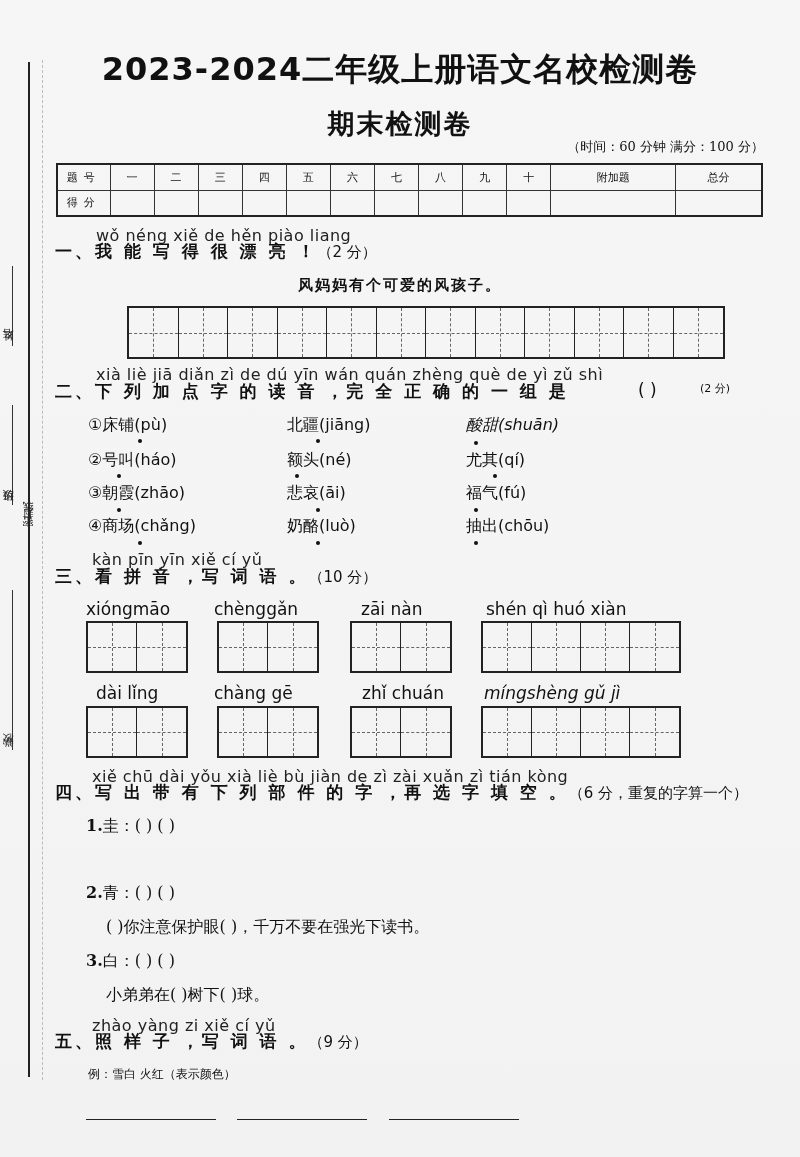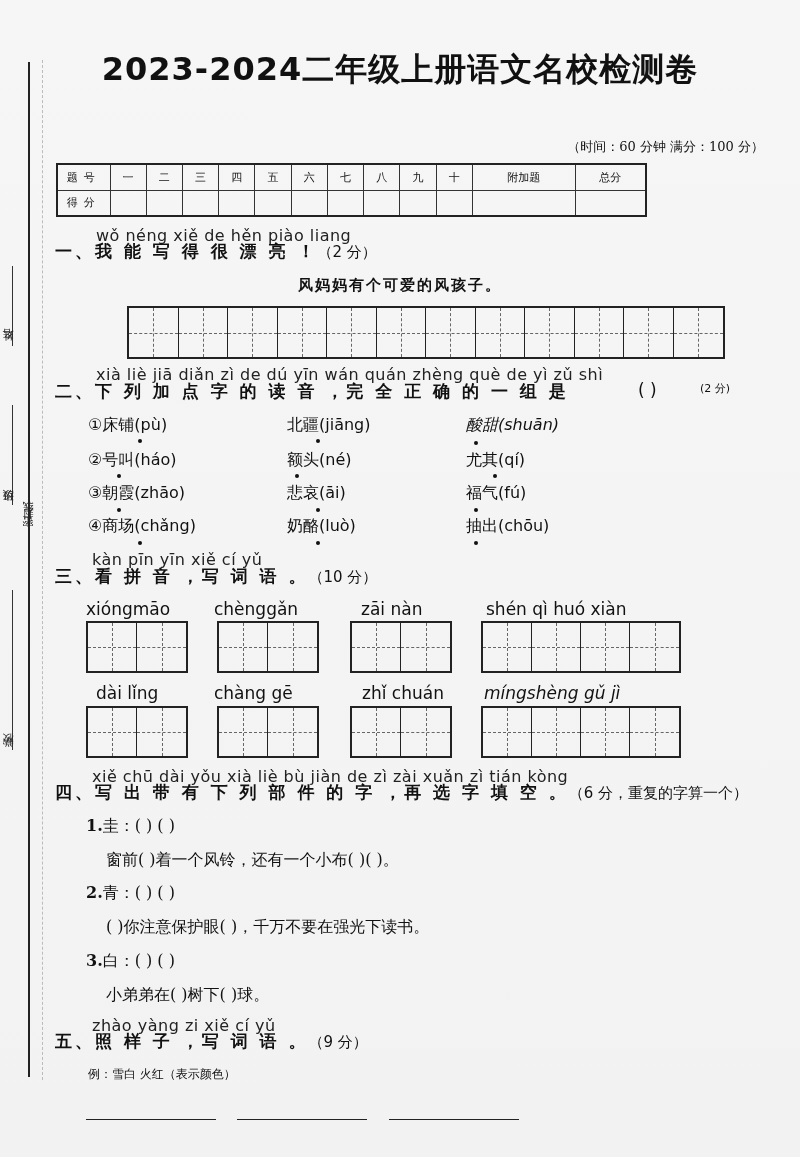--- a/index.html
+++ b/index.html
@@ -11,21 +11,21 @@
   
   .margin-line-solid { position: absolute; left: 28px; top: 62px; width: 2px; height: 1015px; background: #222; }
   .margin-line-dashed { position: absolute; left: 42px; top: 60px; height: 1020px; border-left: 1px dashed #bbb; }
   .margin-text { position: absolute; font-size: 11px; color: #222; writing-mode: vertical-rl; transform: rotate(180deg); letter-spacing: 2px; }
   .blank-v { position: absolute; width: 1px; background: #333; }
 
   .title { position: absolute; left: 0; width: 800px; top: 48px; text-align: center; font-size: 32px; font-weight: bold; letter-spacing: 1px; font-family: "DejaVu Sans", sans-serif; }
   .subtitle { position: absolute; left: 0; width: 800px; top: 106px; text-align: center; font-size: 27px; font-weight: bold; letter-spacing: 2px; }
   .time-info { position: absolute; right: 36px; top: 138px; font-size: 13px; font-family: "DejaVu Serif", serif; }
 
-  table.score { position: absolute; left: 56px; top: 163px; width: 591px; border-collapse: collapse; border: 2px solid #222; font-family: "DejaVu Serif", serif; font-size: 11px; }
+  table.score { position: absolute; left: 56px; top: 163px; width: 707px; border-collapse: collapse; border: 2px solid #222; font-family: "DejaVu Serif", serif; font-size: 11px; }
   table.score td { border: 1px solid #333; height: 26px; text-align: center; }
   table.score td.rowhead { width: 53px; letter-spacing: 6px; }
 
   .pinyin { position: absolute; font-size: 16px; color: #222; white-space: nowrap; letter-spacing: 0.5px; }
   .qhead { position: absolute; font-size: 17px; font-weight: bold; letter-spacing: 3px; white-space: nowrap; }
   .qhead .pts { font-weight: normal; letter-spacing: 0; font-size: 15px; text-align: center; }
 
   .q1-sentence { position: absolute; left: 0; width: 800px; top: 276px; text-align: center; font-size: 15px; font-weight: bold; letter-spacing: 2px; }
 
   .grid-row { position: absolute; display: flex; border: 2px solid #222; }
@@ -56,20 +56,21 @@
   <div class="margin-line-dashed"></div>
   <div class="blank-v" style="left:12px;top:266px;height:80px;"></div>
   <div class="margin-text" style="left:2px;top:346px;">姓名</div>
   <div class="blank-v" style="left:12px;top:405px;height:100px;"></div>
   <div class="margin-text" style="left:2px;top:507px;">班级</div>
   <div class="margin-text" style="left:22px;top:520px;">密  封  线</div>
   <div class="blank-v" style="left:12px;top:590px;height:160px;"></div>
   <div class="margin-text" style="left:2px;top:752px;">学校</div>
 
   <div class="title">2023-2024二年级上册语文名校检测卷</div>
+  <div class="subtitle">期末检测卷</div>
   <div class="time-info">（时间：60 分钟    满分：100 分）</div>
 
   <table class="score">
     <tbody>
         <tr>
       <td class="rowhead">题号</td>
       <td>一</td>
       <td>二</td>
       <td>三</td>
       <td>四</td>
@@ -207,21 +208,20 @@
   </div>
 
   <div class="pinyin" style="left:92px;top:767px;">xiě chū dài yǒu xià  liè  bù  jiàn  de   zì      zài xuǎn  zì  tián kòng</div>
   <div class="qhead" style="left:55px;top:781px;">
     <span>四、写 出 带 有 下 列 部 件 的 字 ，再 选  字 填 空 。</span><span class="pts">（6 分，重复的字算一个）</span>
   </div>
 
   <div class="q4-line" style="left:86px;top:816px;">
     <b>1.</b><span>圭：</span><span>(        )       (        )</span>
   </div>
-  <div class="q4-line" style="left:106px;top:850px;">窗前(        )着一个风铃，还有一个小布(        )(        )。</div>
 
   <div class="q4-line" style="left:86px;top:883px;">
     <b>2.</b><span>青：</span><span>(        )       (        )</span>
   </div>
   <div class="q4-line" style="left:106px;top:917px;">(        )你注意保护眼(        )，千万不要在强光下读书。</div>
 
   <div class="q4-line" style="left:86px;top:951px;">
     <b>3.</b><span>白：</span><span>(        )       (        )</span>
   </div>
   <div class="q4-line" style="left:106px;top:985px;">小弟弟在(        )树下(        )球。</div>

